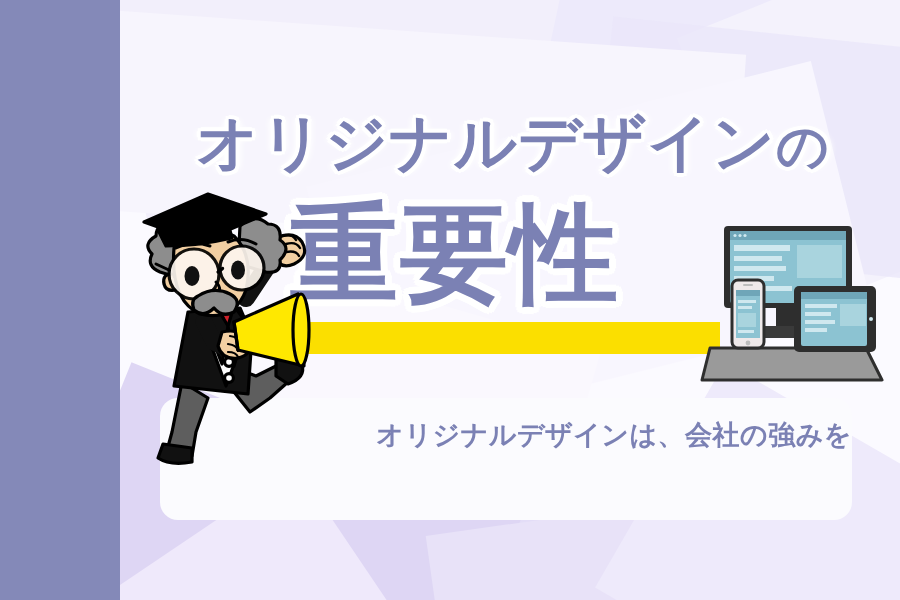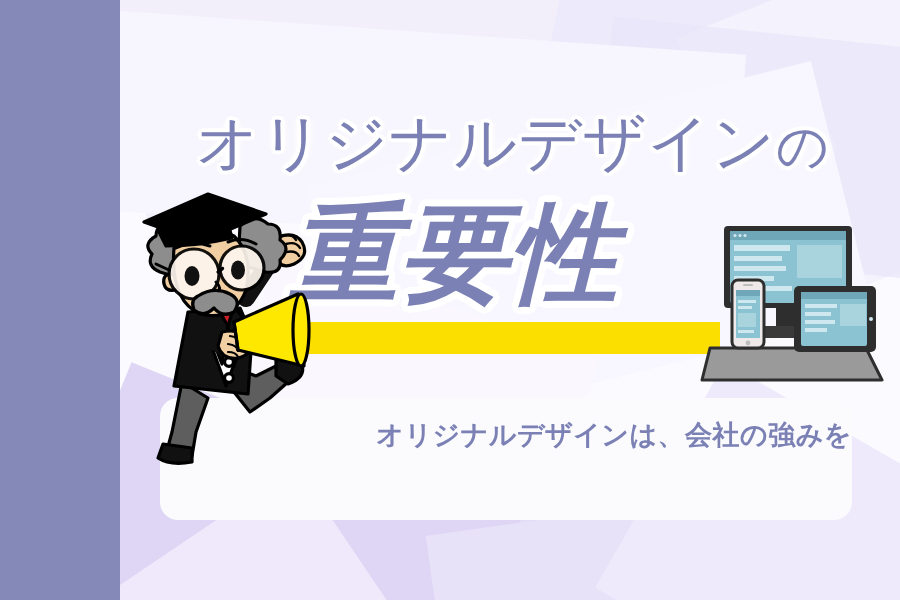--- a/index.html
+++ b/index.html
@@ -62,21 +62,21 @@
     text-orientation: upright;
     line-height: 1.04;
     white-space: nowrap;
   }
 
   
   .headline {
     position: absolute;
     z-index: 5;
     color: #7b81b4;
-    font-weight: 400;
+    font-weight: 700;
     white-space: nowrap;
     -webkit-text-stroke: 0px transparent;
   }
   .headline-1 {
     left: 196px;
     top: 112px;
     font-size: 62px;
     line-height: 1;
     letter-spacing: 1px;
     text-shadow:
@@ -109,21 +109,20 @@
     line-height: 1;
     color: #7b81b4;
     letter-spacing: 2px;
     white-space: nowrap;
     text-shadow:
       -7px 0 0 #fff, 7px 0 0 #fff, 0 -7px 0 #fff, 0 7px 0 #fff,
       -5px -5px 0 #fff, 5px -5px 0 #fff, -5px 5px 0 #fff, 5px 5px 0 #fff,
       -6px -3px 0 #fff, 6px -3px 0 #fff, -6px 3px 0 #fff, 6px 3px 0 #fff,
       -3px -6px 0 #fff, 3px -6px 0 #fff, -3px 6px 0 #fff, 3px 6px 0 #fff,
       0 0 10px #fff;
-    font-style: italic;
   }
 
   
   .caption-panel {
     position: absolute;
     left: 160px;
     top: 398px;
     width: 692px;
     height: 122px;
     background: #fbfbfe;

